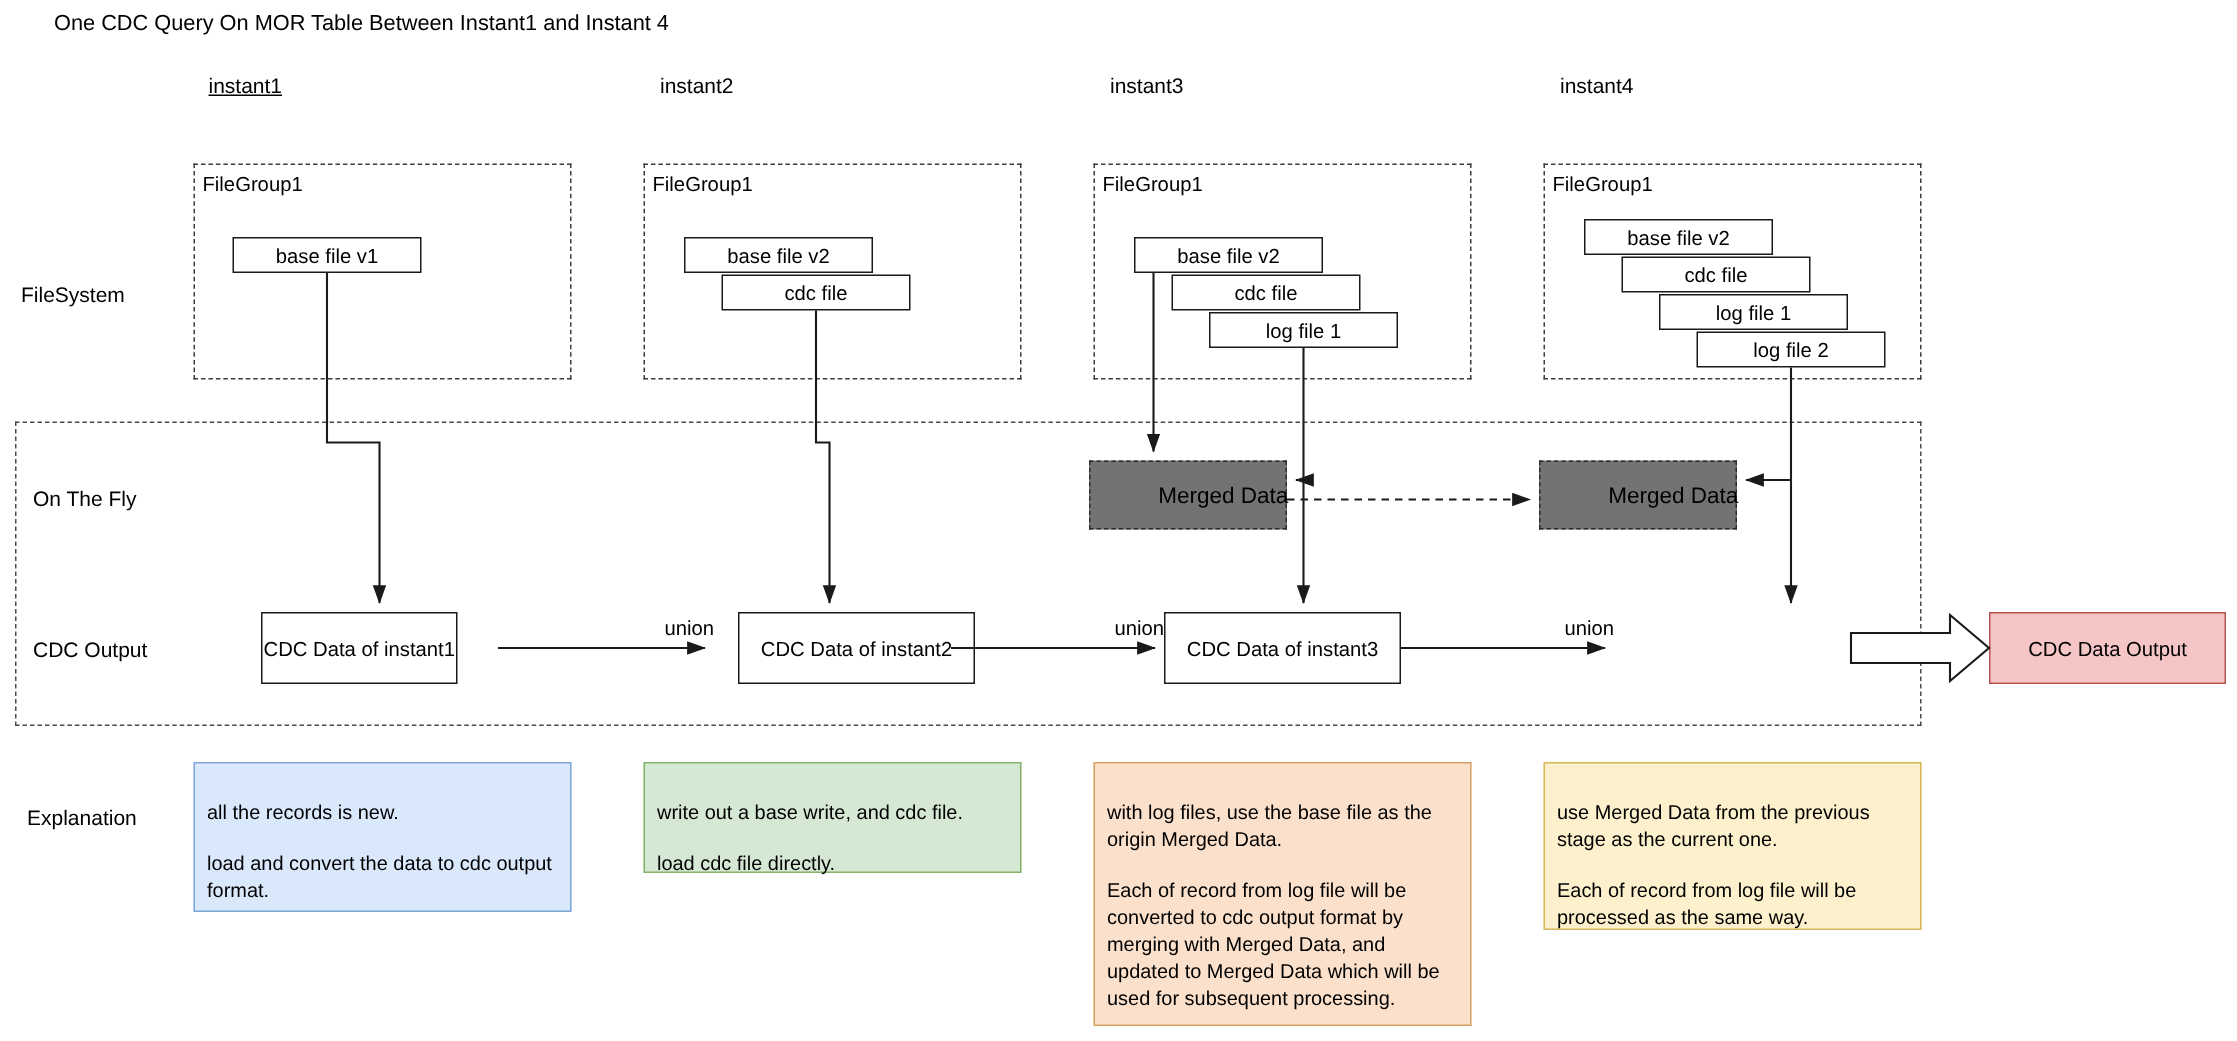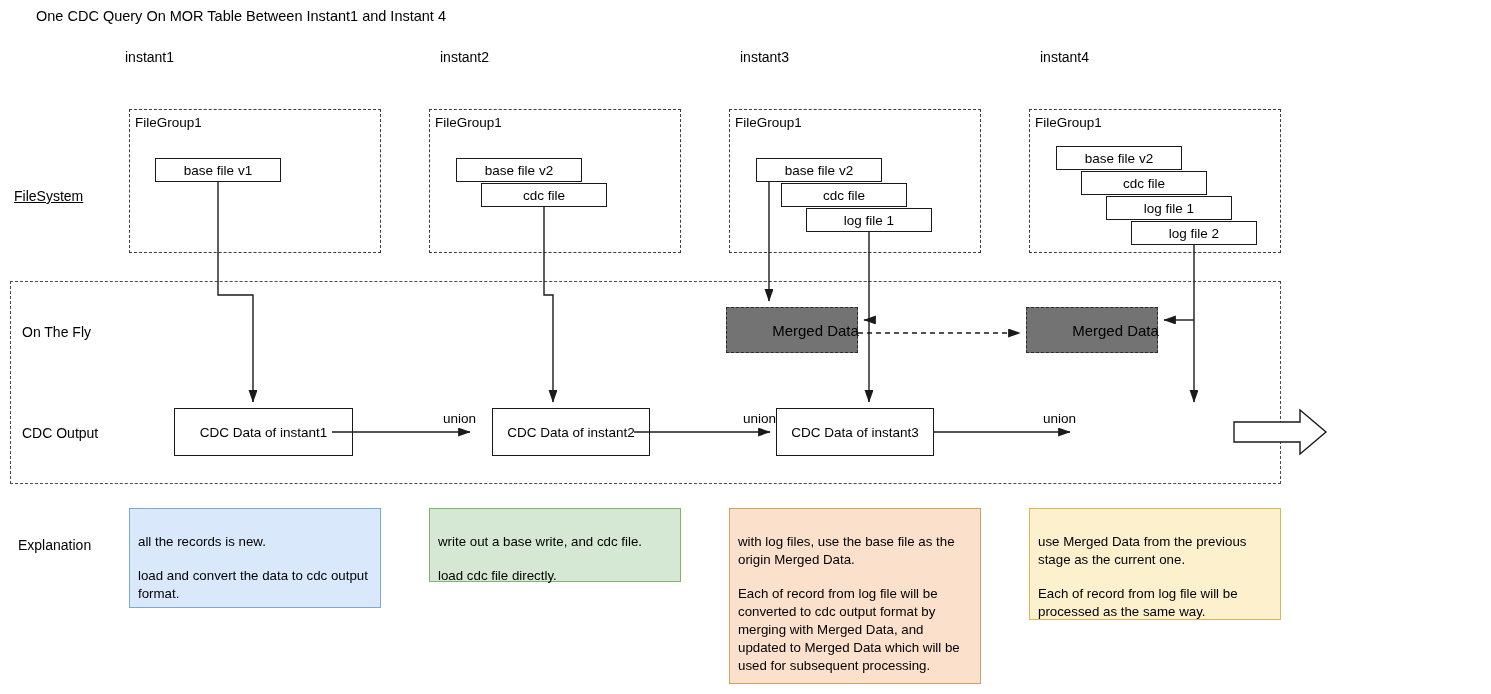--- a/index.html
+++ b/index.html
@@ -94,26 +94,26 @@
   
   #wires{position:absolute;left:0;top:0;width:1491px;height:694px;pointer-events:none;}
 </style>
 </head>
 <body>
 
 <div id="canvas">
 
   <div class="abs title">One CDC Query On MOR Table Between Instant1 and Instant 4</div>
 
-  <div class="abs col-label" style="left:125px;top:49px;">instant1</div>
+  <div class="abs col-label" style="left:139px;top:49px;text-decoration:underline;">instant1</div>
   <div class="abs col-label" style="left:440px;top:49px;">instant2</div>
   <div class="abs col-label" style="left:740px;top:49px;">instant3</div>
   <div class="abs col-label" style="left:1040px;top:49px;">instant4</div>
 
-  <div class="abs row-label" style="left:14px;top:188px;text-decoration:underline;">FileSystem</div>
+  <div class="abs row-label" style="left:14px;top:188px;">FileSystem</div>
   <div class="abs row-label" style="left:22px;top:324px;">On The Fly</div>
   <div class="abs row-label" style="left:22px;top:425px;">CDC Output</div>
   <div class="abs row-label" style="left:18px;top:537px;">Explanation</div>
 
   <div class="abs big-dashed" style="left:10px;top:281px;width:1271px;height:203px;"></div>
 
   <div class="abs fg-box" style="left:129px;top:109px;width:252px;height:144px;">
     <span class="fg-label">FileGroup1</span>
   </div>
   <div class="abs file-box" style="left:155px;top:158px;width:126px;height:24px;">base file v1</div>
@@ -135,28 +135,29 @@
     <span class="fg-label">FileGroup1</span>
   </div>
   <div class="abs file-box" style="left:1056px;top:146px;width:126px;height:24px;">base file v2</div>
   <div class="abs file-box" style="left:1081px;top:171px;width:126px;height:24px;">cdc file</div>
   <div class="abs file-box" style="left:1106px;top:196px;width:126px;height:24px;">log file 1</div>
   <div class="abs file-box" style="left:1131px;top:221px;width:126px;height:24px;">log file 2</div>
 
   <div class="abs merged-box" style="left:726px;top:307px;width:132px;height:46px;">Merged Data</div>
   <div class="abs merged-box" style="left:1026px;top:307px;width:132px;height:46px;">Merged Data</div>
 
-  <div class="abs cdc-box" style="left:174px;top:408px;width:179px;height:48px;">CDC Data of instant1</div>
+  <div class="abs cdc-box" style="left:174px;top:408px;width:131px;height:48px;">CDC Data of instant1</div>
   <div class="abs cdc-box" style="left:476px;top:408px;width:158px;height:48px;margin-left:16px;">CDC Data of instant2</div>
   <div class="abs cdc-box" style="left:776px;top:408px;width:158px;height:48px;">CDC Data of instant3</div>
 
   <div class="abs union-label" style="left:332px;top:411px;width:144px;">union</div>
   <div class="abs union-label" style="left:634px;top:411px;width:142px;">union</div>
   <div class="abs union-label" style="left:934px;top:411px;width:142px;">union</div>
 
+  <div class="abs out-box" id="outbox" style="left: 1326px; top: 408px; width: 158px; height: 48px; background: rgb(245, 198, 197); border-color: rgb(184, 84, 80);">CDC Data Output</div>
 
   <div class="abs exp-box" id="exp0" style="left: 129px; top: 508px; width: 252px; height: 100px; background: rgb(218, 232, 252); border-color: rgb(126, 166, 217);">
       <p>all the records is new.</p>
       <p>load and convert the data to cdc output format.</p>
     </div>
   <div class="abs exp-box" id="exp1" style="left: 429px; top: 508px; width: 252px; height: 74px; background: rgb(213, 232, 212); border-color: rgb(134, 179, 107);">
       <p>write out a base write, and cdc file.</p>
       <p>load cdc file directly.</p>
     </div>
   <div class="abs exp-box" id="exp2" style="left: 729px; top: 508px; width: 252px; height: 176px; background: rgb(251, 224, 203); border-color: rgb(214, 162, 99);">

